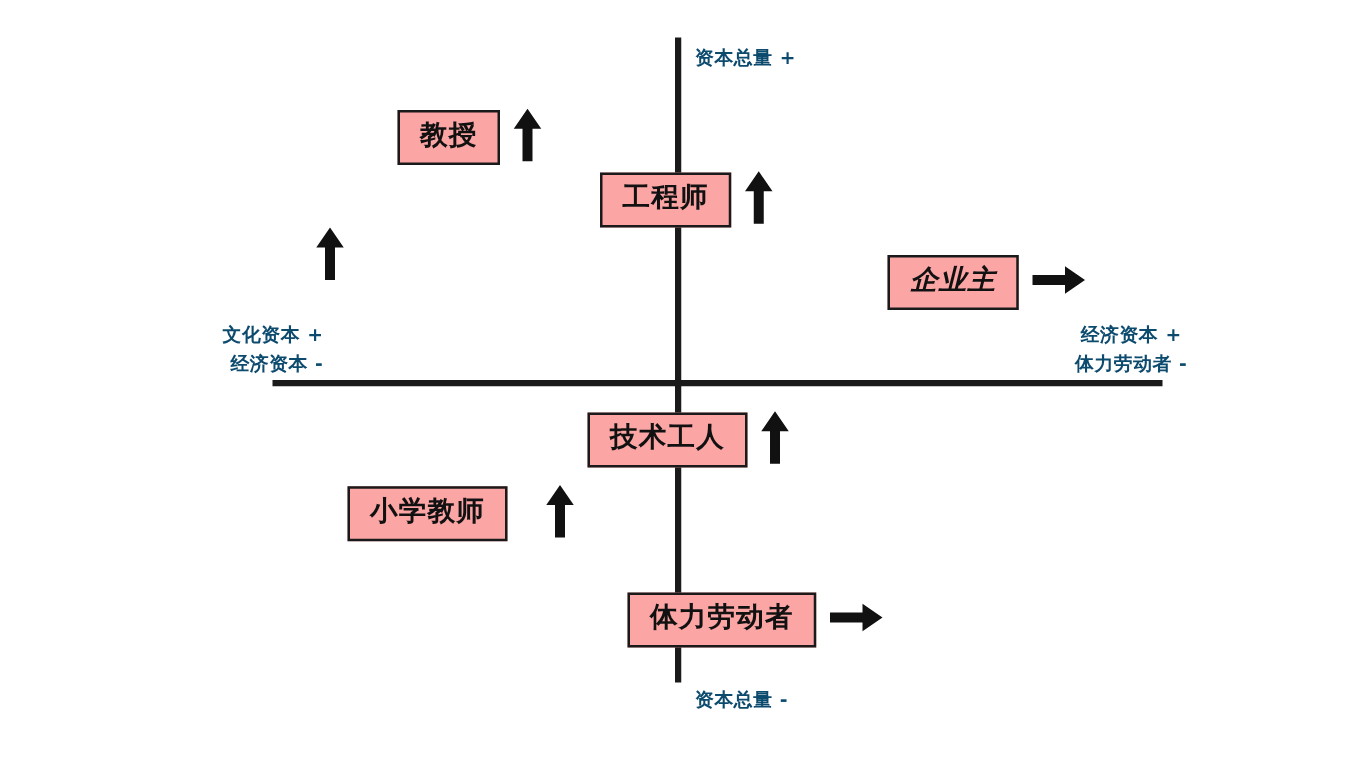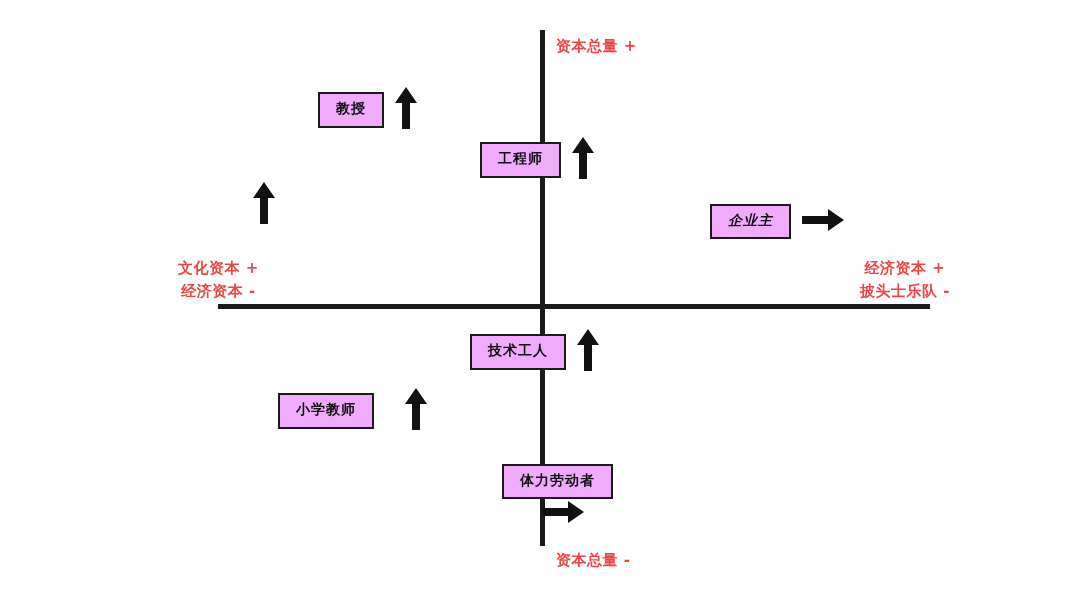--- a/index.html
+++ b/index.html
@@ -34,42 +34,42 @@
     width: 712px;
     height: 5px;
     background: #1a1a1a;
   }
 
   
   .axis-label {
     position: absolute;
     font-size: 15px;
     font-weight: 700;
-    color: #ef4444;
+    color: #0c4a6e;
     letter-spacing: 0.5px;
     white-space: nowrap;
     line-height: 1.55;
   }
   .axis-label.top    { left: 556px; top: 35px; }
   .axis-label.bottom { left: 556px; top: 549px; }
-  .axis-label.left   { left: 178px; top: 257px; text-align: center; }
+  .axis-label.left   { left: 178px; top: 257px; text-align: right; }
   .axis-label.right  { left: 860px; top: 257px; text-align: center; }
   .axis-label .line2 { display: block; }
 
   
   .node {
     position: absolute;
     display: flex;
     align-items: center;
   }
   .node-box {
     border: 2.5px solid #1a1a1a;
-    background: #f0abfc;
+    background: #fca5a5;
     color: #111111;
-    font-size: 14px;
+    font-size: 22px;
     font-weight: 700;
     letter-spacing: 1px;
     padding: 7px 16px 9px 16px;
     text-align: center;
     white-space: nowrap;
     box-sizing: border-box;
     line-height: 1.1;
     position: relative;
     z-index: 3;
   }
@@ -82,41 +82,41 @@
   }
 
   
   .n-professor   { left: 318px; top: 86px;  }
   .n-engineer    { left: 444px; top: 136px; padding-left: 36px; }
   .n-beatles     { left: 242px; top: 181px; }
   .n-owner       { left: 710px; top: 204px; font-style: italic; }
   .n-skilled     { left: 470px; top: 328px; }
   .n-teacher     { left: 278px; top: 387px; gap: 20px; }
   .n-vendor      { left: 678px; top: 400px; }
-  .n-laborer     { left: 502px; top: 464px; flex-direction: column; }
+  .n-laborer     { left: 502px; top: 474px; }
 </style>
 </head>
 <body>
 
 <div id="canvas">
 
   <div class="axis-v"></div>
   <div class="axis-h"></div>
 
   <div class="axis-label top">资本总量 +</div>
   <div class="axis-label bottom">资本总量 -</div>
 
   <div class="axis-label left">
     <span>文化资本 +</span>
     <span class="line2">经济资本 -</span>
   </div>
 
   <div class="axis-label right">
     <span>经济资本 +</span>
-    <span class="line2">披头士乐队 -</span>
+    <span class="line2">体力劳动者 -</span>
   </div>
 
   <div class="node n-professor">
     <div class="node-box">教授</div>
     <span class="node-arrow">
       <svg width="24" height="44" viewBox="0 0 24 44" aria-hidden="true">
         <polygon points="12,1 23,17 16,17 16,43 8,43 8,17 1,17" fill="#111111"></polygon>
       </svg>
     </span>
   </div>

